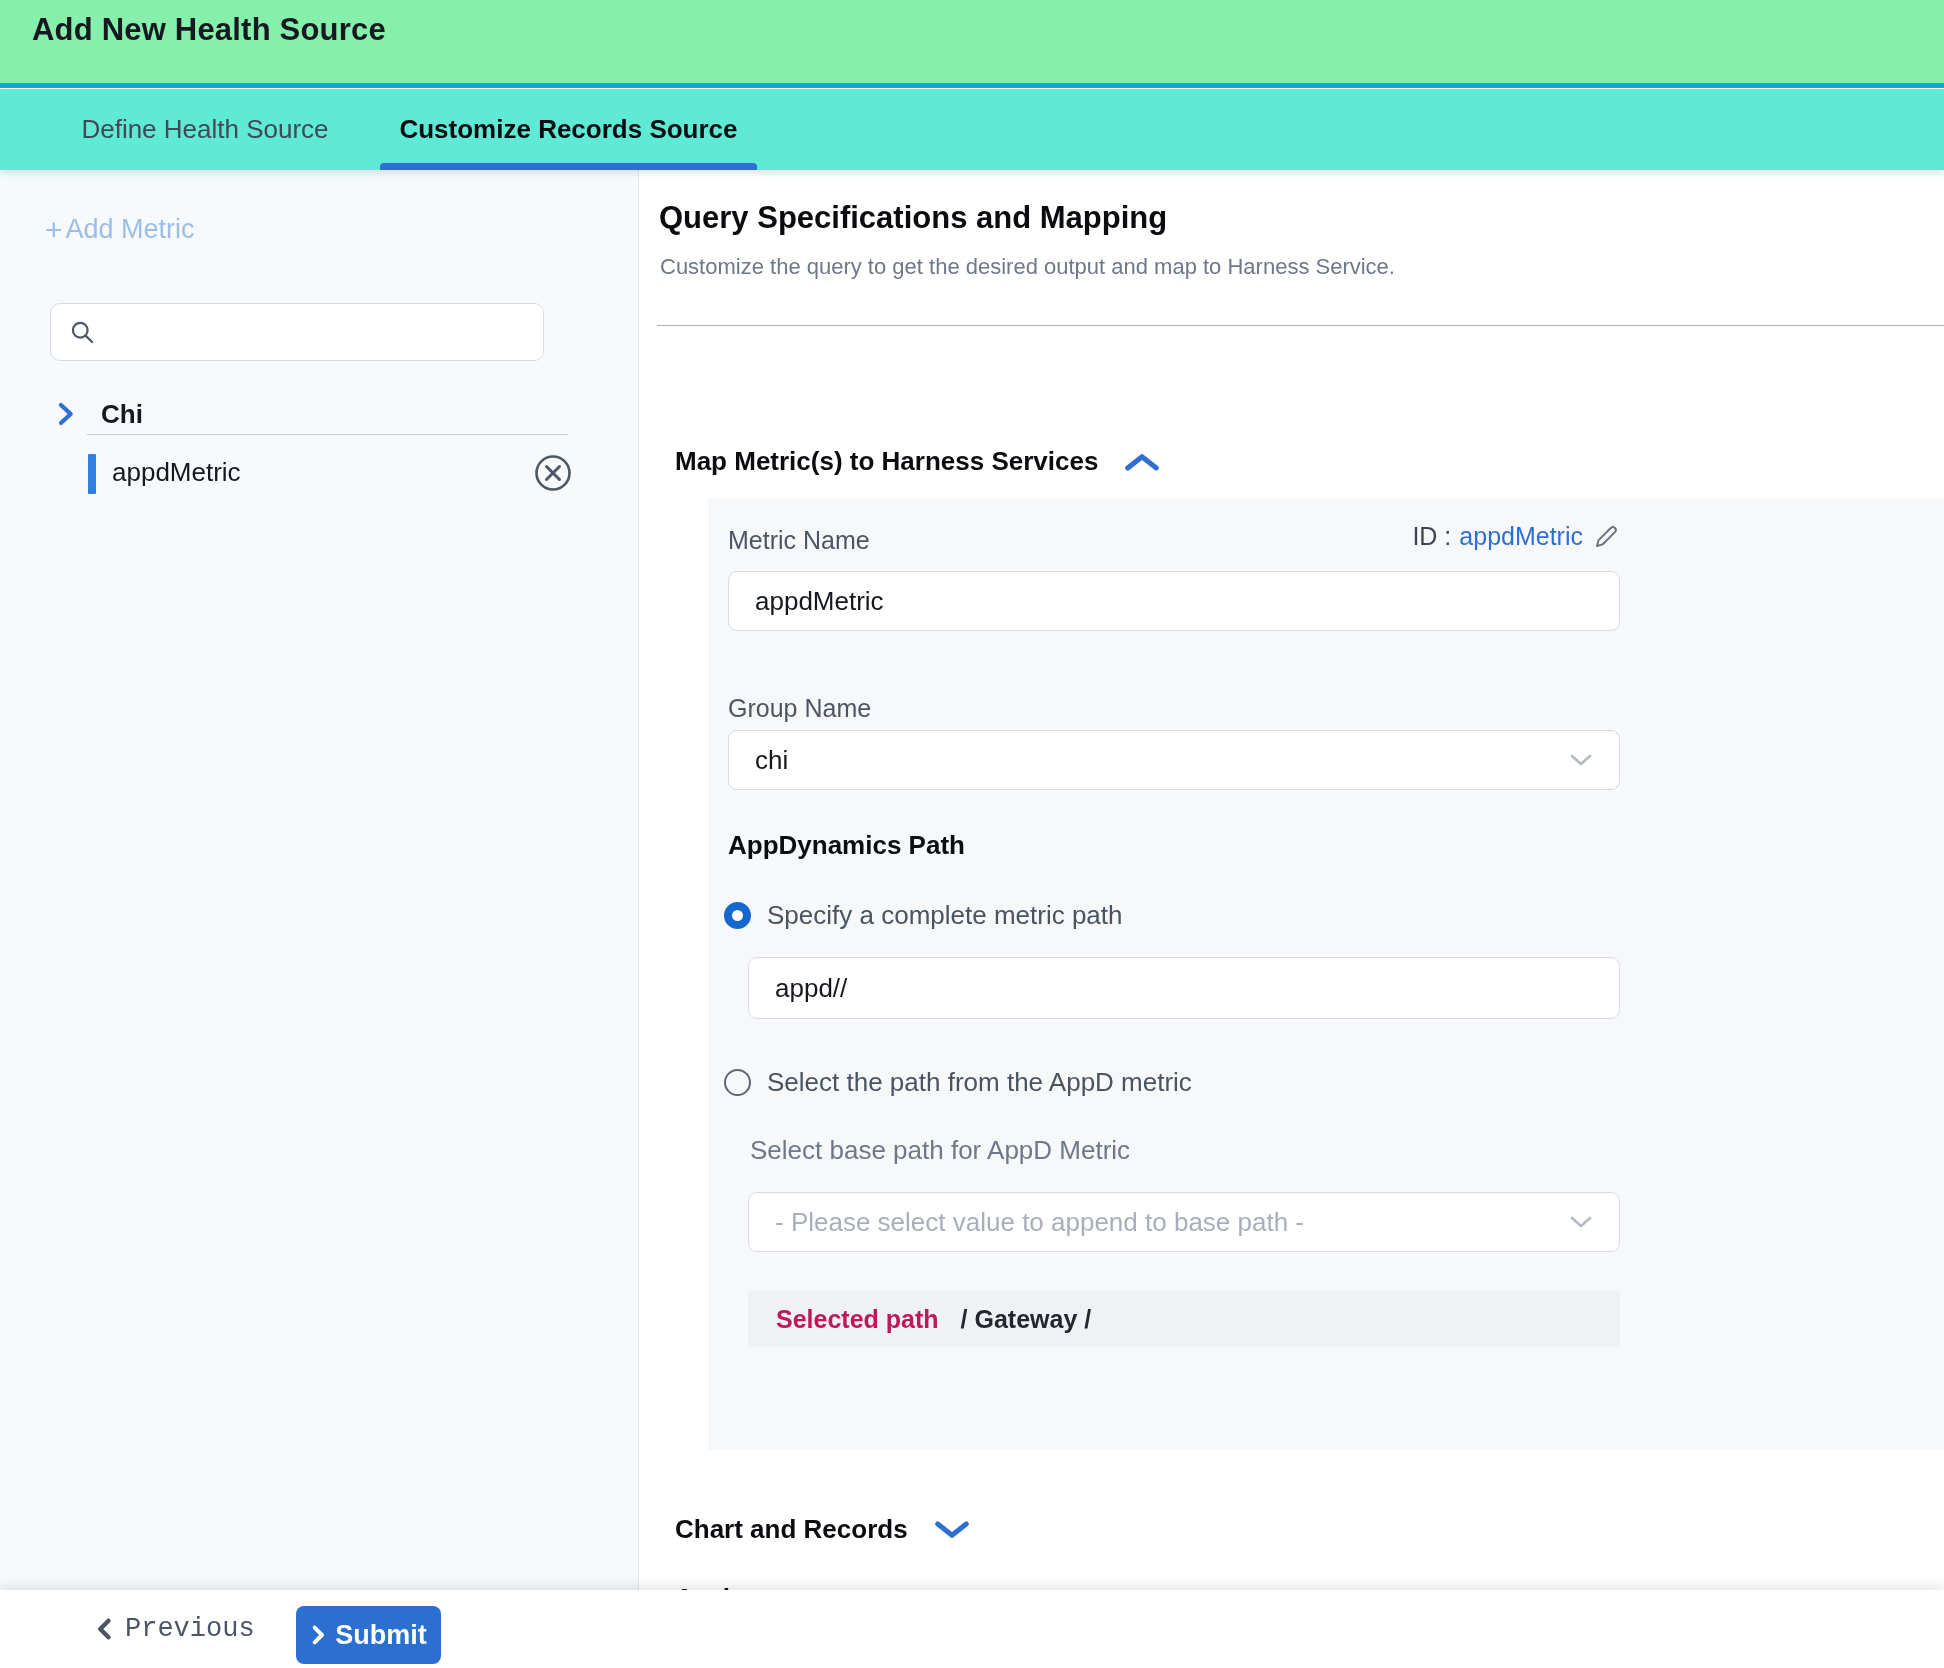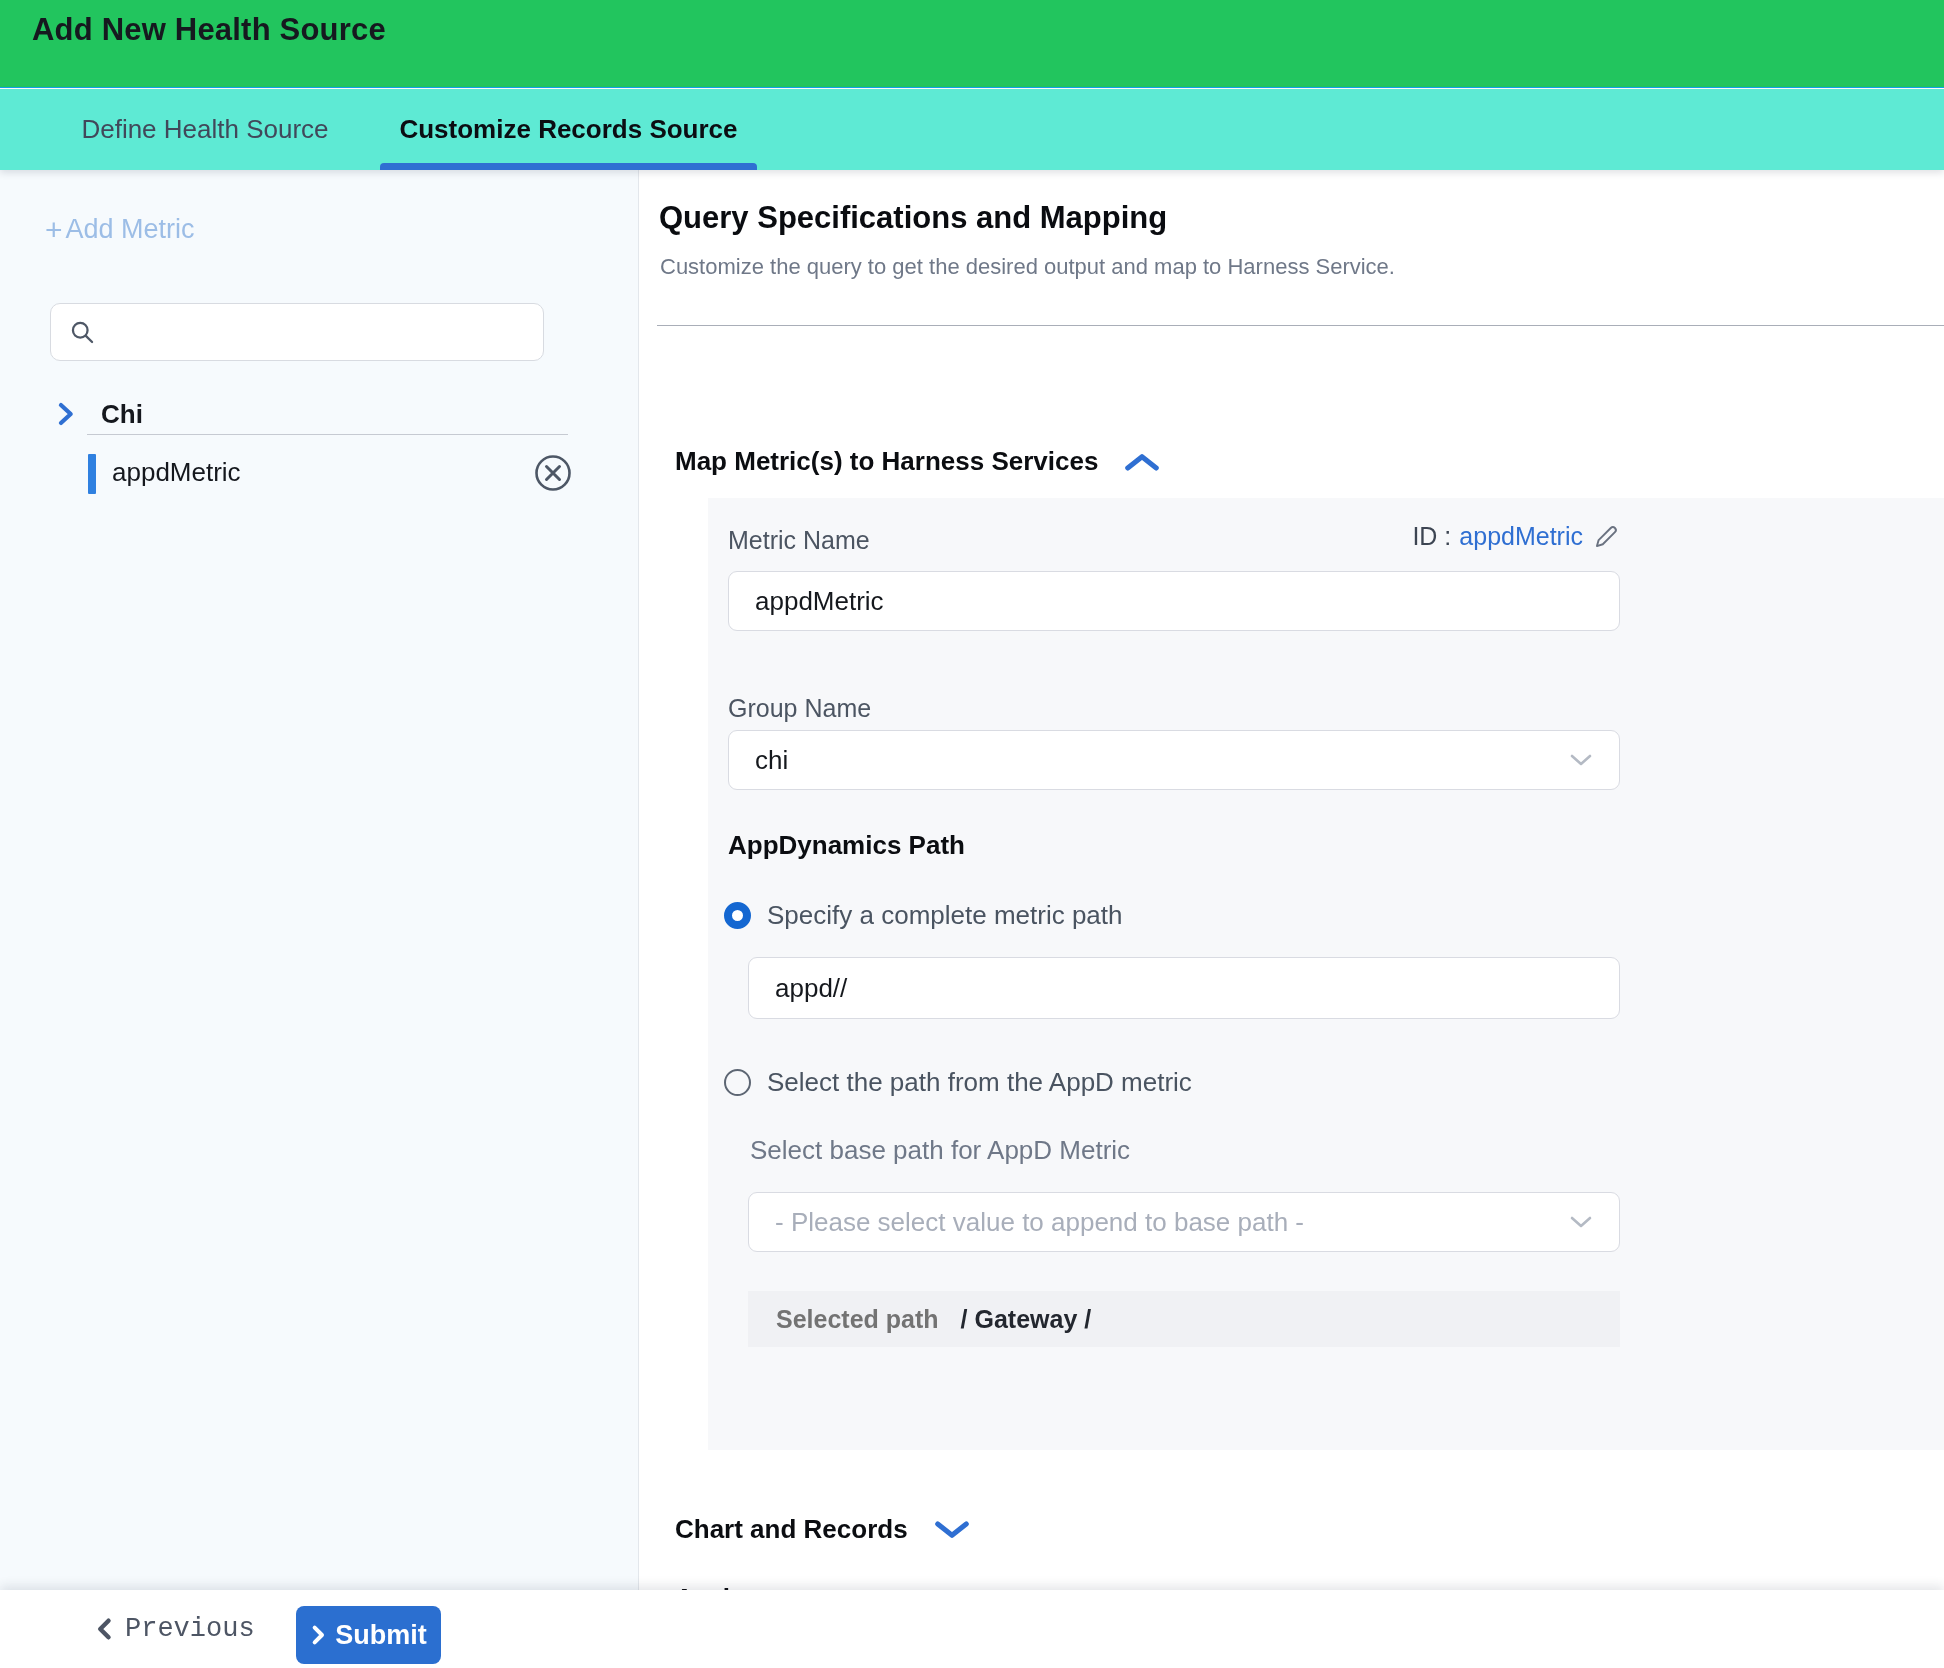--- a/index.html
+++ b/index.html
@@ -7,21 +7,21 @@
   body {
     font-family: "Liberation Sans", sans-serif;
     background:#ffffff;
     position:relative;
     overflow:hidden;
     color:#171a20;
   }
   
   .app-header {
     position:absolute; top:0; left:0; right:0; height:88px;
-    background:#22c55e; border-bottom:1px solid #0ea5e9;
+    background:#86efac; border-bottom:5px solid #0ea5e9;
   }
   .app-title {
     position:absolute; left:32px; top:12px;
     font-size:31px; font-weight:700; color:#16191f; letter-spacing:.2px;
   }
   
   .tab-bar {
     position:absolute; top:89px; left:0; right:0; height:81px; background:#5eead4;
     box-shadow:0 3px 7px rgba(40,50,70,.14);
     z-index:5;
@@ -111,21 +111,21 @@
   .radio-label { margin-left:16px; font-size:26px; color:#4a5461; }
   .inp-path { top:459px; left:20px; width:872px; height:62px; }
   .lbl-base-path { left:22px; top:637px; color:#6f7888; font-size:26px; }
   .sel-base { left:20px; top:694px; width:872px; height:60px; }
   .sel-placeholder { color:#a8aeba; font-size:26px; }
   .sel-chev { display:flex; }
   .selected-path-strip {
     position:absolute; left:20px; top:793px; width:872px; height:56px;
     background:#f0f1f4; display:flex; align-items:center; padding-left:28px;
   }
-  .sp-label { font-size:25px; font-weight:600; color:#737373; }
+  .sp-label { font-size:25px; font-weight:600; color:#be185d; }
   .sp-value { font-size:25px; font-weight:600; color:#23272f; margin-left:22px; }
   
   .footer {
     position:absolute; left:0; top:1590px; right:0; height:78px; background:#fff;
     box-shadow:0 -4px 10px rgba(40,50,70,.12); z-index:10;
   }
   .btn-previous {
     position:absolute; left:95px; top:4px; height:70px; display:flex; align-items:center;
     color:#4d5564; font-size:27px; cursor:pointer; background:none; border:none;
     font-family:Liberation Mono, monospace;

